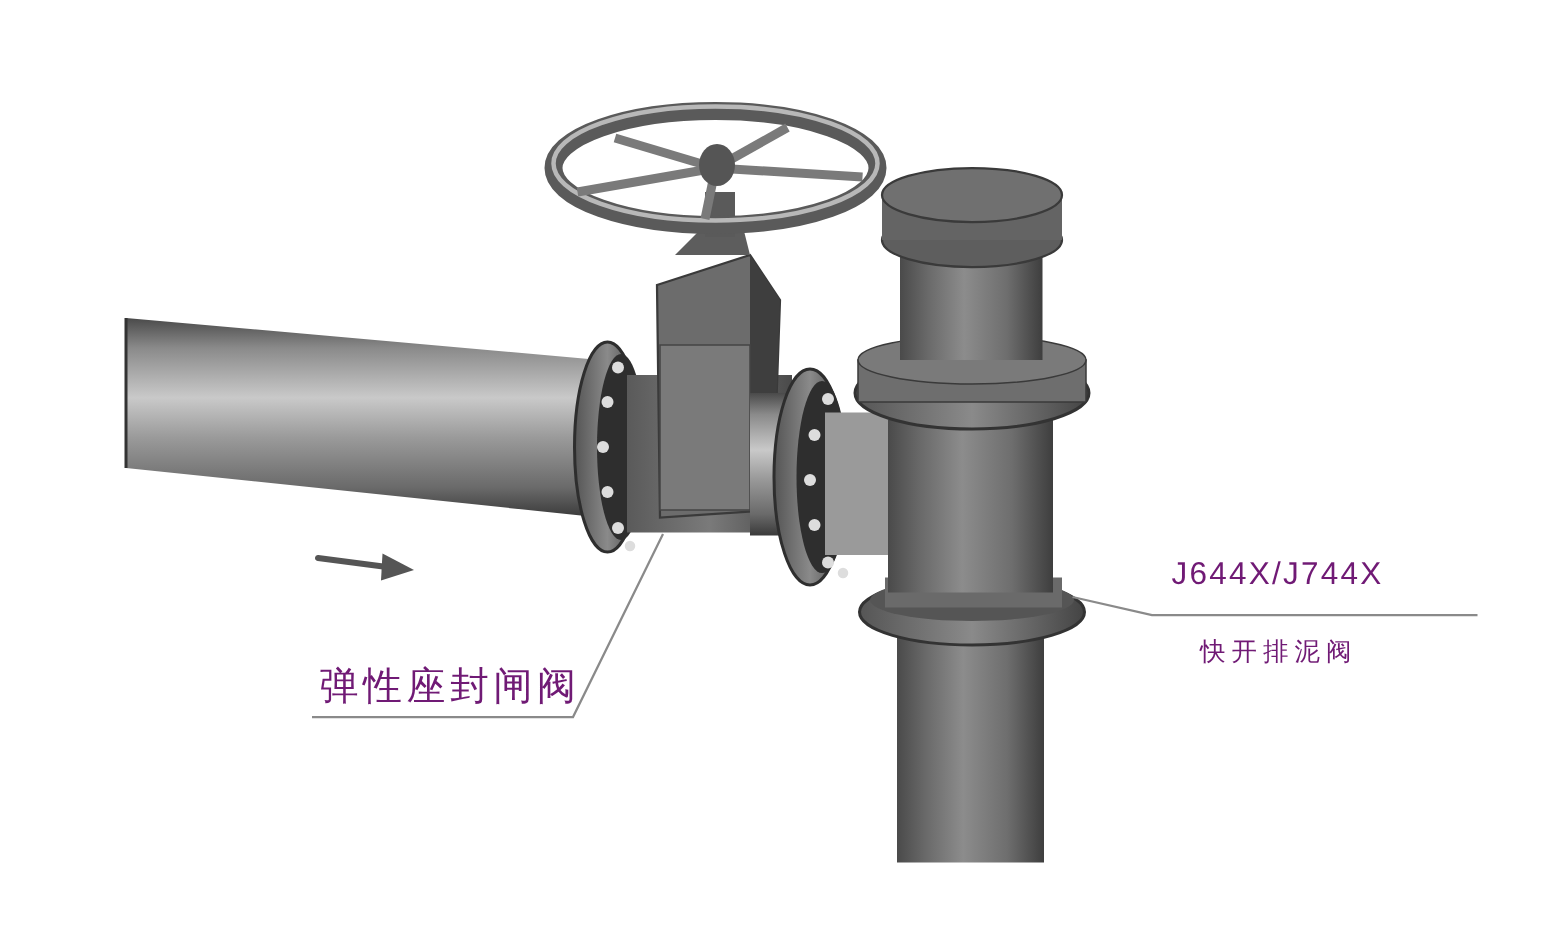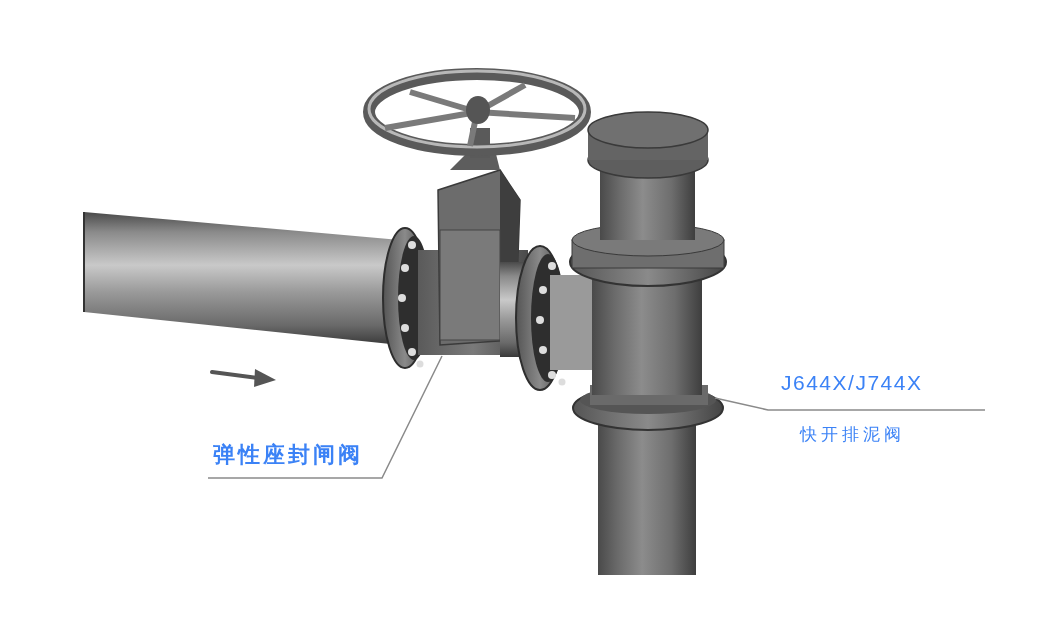--- a/index.html
+++ b/index.html
@@ -1,20 +1,20 @@
 <!DOCTYPE html>
 <html><head>
 <meta charset="utf-8">
 <style>
   html, body { margin: 0; padding: 0; background: #ffffff; }
   body { width: 1038px; height: 631px; position: relative; overflow: hidden;
          font-family: "DejaVu Sans", "Liberation Sans", sans-serif; }
   #scene { position: absolute; left: 0; top: 0; width: 1038px; height: 631px; }
-  .label { position: absolute; color: #3b82f6; white-space: nowrap; letter-spacing: 1px; }
-  #gate-label { left: 213px; top: 440px; font-size: 22px; letter-spacing: 3px; font-weight: bold; }
+  .label { position: absolute; color: #701a75; white-space: nowrap; letter-spacing: 1px; }
+  #gate-label { left: 213px; top: 440px; font-size: 26px; letter-spacing: 3px; }
   #model-label { left: 781px; top: 371px; font-size: 21px; font-family: "Liberation Sans", sans-serif; letter-spacing: 1.5px; }
   #drain-label { left: 800px; top: 423px; font-size: 17px; letter-spacing: 4px; }
 </style>
 </head>
 <body>
 
 <svg id="scene" viewBox="0 0 1038 631" xmlns="http://www.w3.org/2000/svg">
   <defs>
     <linearGradient id="pipeH" x1="0" y1="0" x2="0" y2="1">
       <stop offset="0" stop-color="#4a4a4a"></stop>

